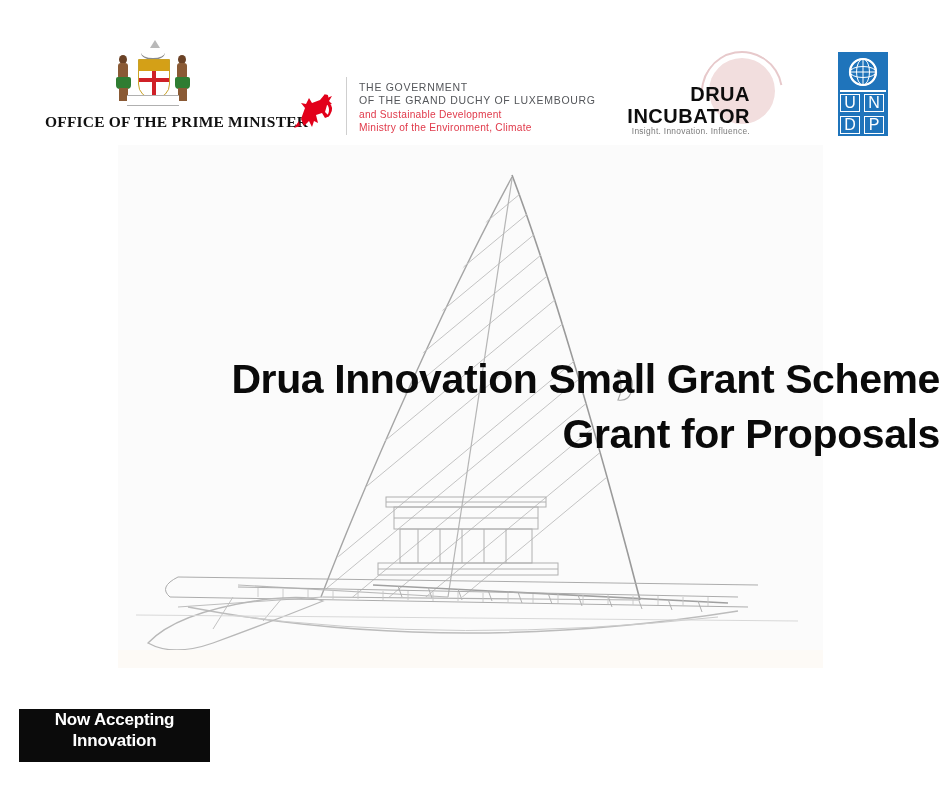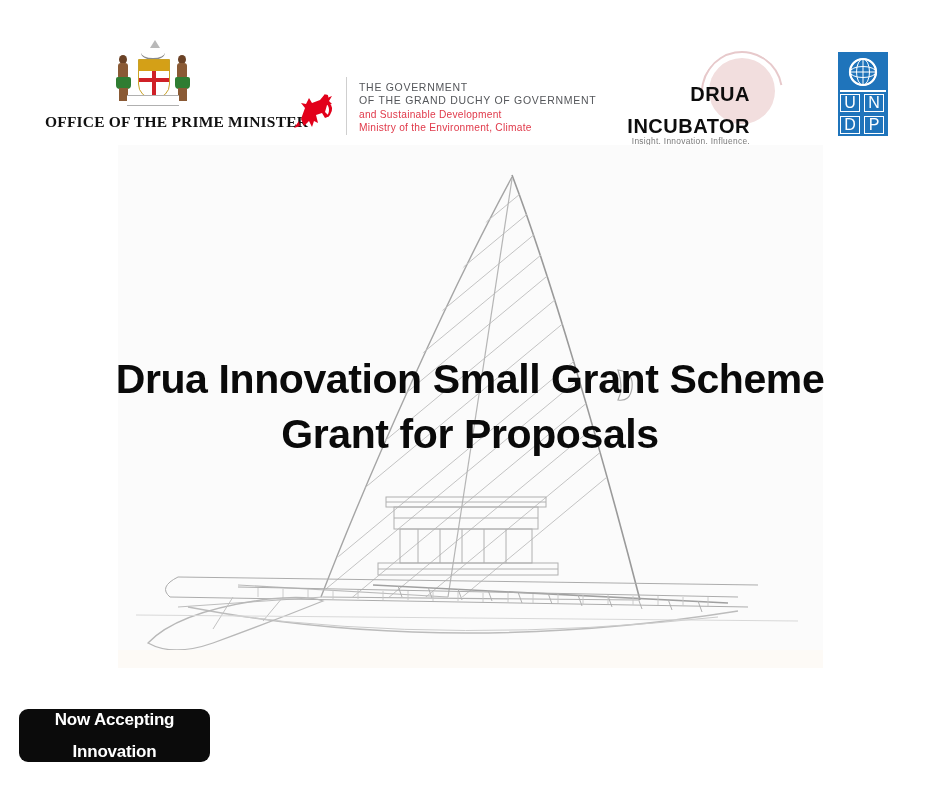--- a/index.html
+++ b/index.html
@@ -221,21 +221,21 @@
     text-align: right;
   }
   .drua-word {
     font-family: "Liberation Sans", sans-serif;
     font-weight: bold;
     color: #0d0d0d;
     line-height: 1.0;
     letter-spacing: 0.5px;
   }
   .drua-word.one { font-size: 20px; }
-  .drua-word.two { font-size: 20px; margin-top: 12px; }
+  .drua-word.two { font-size: 20px; margin-top: 2px; }
   .drua-tag {
     font-size: 8.4px;
     color: #7a7a7a;
     letter-spacing: 0.3px;
     white-space: nowrap;
   }
 
   
   .undp-logo {
     position: absolute;
@@ -304,45 +304,45 @@
     width: 705px;
     height: 523px;
   }
 
   
   .title-block {
     position: absolute;
     left: 0;
     top: 352px;
     width: 940px;
-    text-align: center;
+    text-align: right;
     z-index: 5;
   }
   .title-line {
     font-family: "Liberation Sans", sans-serif;
     font-weight: bold;
     font-size: 41px;
     line-height: 55px;
     color: #0a0a0a;
     letter-spacing: -0.4px;
   }
 
   
   .badge {
     position: absolute;
     left: 19px;
     top: 709px;
     width: 191px;
     height: 53px;
     background: #0b0b0b;
-    border-radius: 9px;
+    border-radius: 0;
     display: flex;
     flex-direction: column;
     align-items: center;
-    justify-content: space-between;
+    justify-content: flex-start;
     z-index: 6;
   }
   .badge-line {
     color: #ffffff;
     font-family: "Liberation Sans", sans-serif;
     font-weight: bold;
     font-size: 17px;
     line-height: 21px;
     letter-spacing: -0.2px;
   }
@@ -386,21 +386,21 @@
             <path d="M9 34 L13 23 L9 18 L14 19 L17 13 L20 18 L28 15 L33 9 L35 13 L40 11 L37 16 L40 19 L35 20 L33 27 L37 31 L33 33 L30 28 L24 30 L26 38 L22 36 L20 42 L17 36 L12 41 Z"></path>
             <circle cx="34" cy="12" r="2.4"></circle>
             <path d="M36 17 q7 5 2 13 q-2 3 -5 2 q4 -2 4 -7 q0 -5 -4 -7 Z"></path>
             <path d="M7 36 l-5 7 l6 -2 Z"></path>
           </g>
         </svg>
       </div>
       <div class="lux-divider"></div>
       <div class="lux-text">
         <div class="lux-line gov">THE GOVERNMENT</div>
-        <div class="lux-line gov">OF THE GRAND DUCHY OF GOVERNMENT</div>
+        <div class="lux-line gov">OF THE GRAND DUCHY OF LUXEMBOURG</div>
         <div class="lux-line min">and Sustainable Development</div>
         <div class="lux-line min">Ministry of the Environment, Climate</div>
       </div>
     </div>
 
     <div class="drua-logo">
       <div class="drua-ring"></div>
       <div class="drua-circle"></div>
       <div class="drua-words">
         <div class="drua-word one">DRUA</div>

